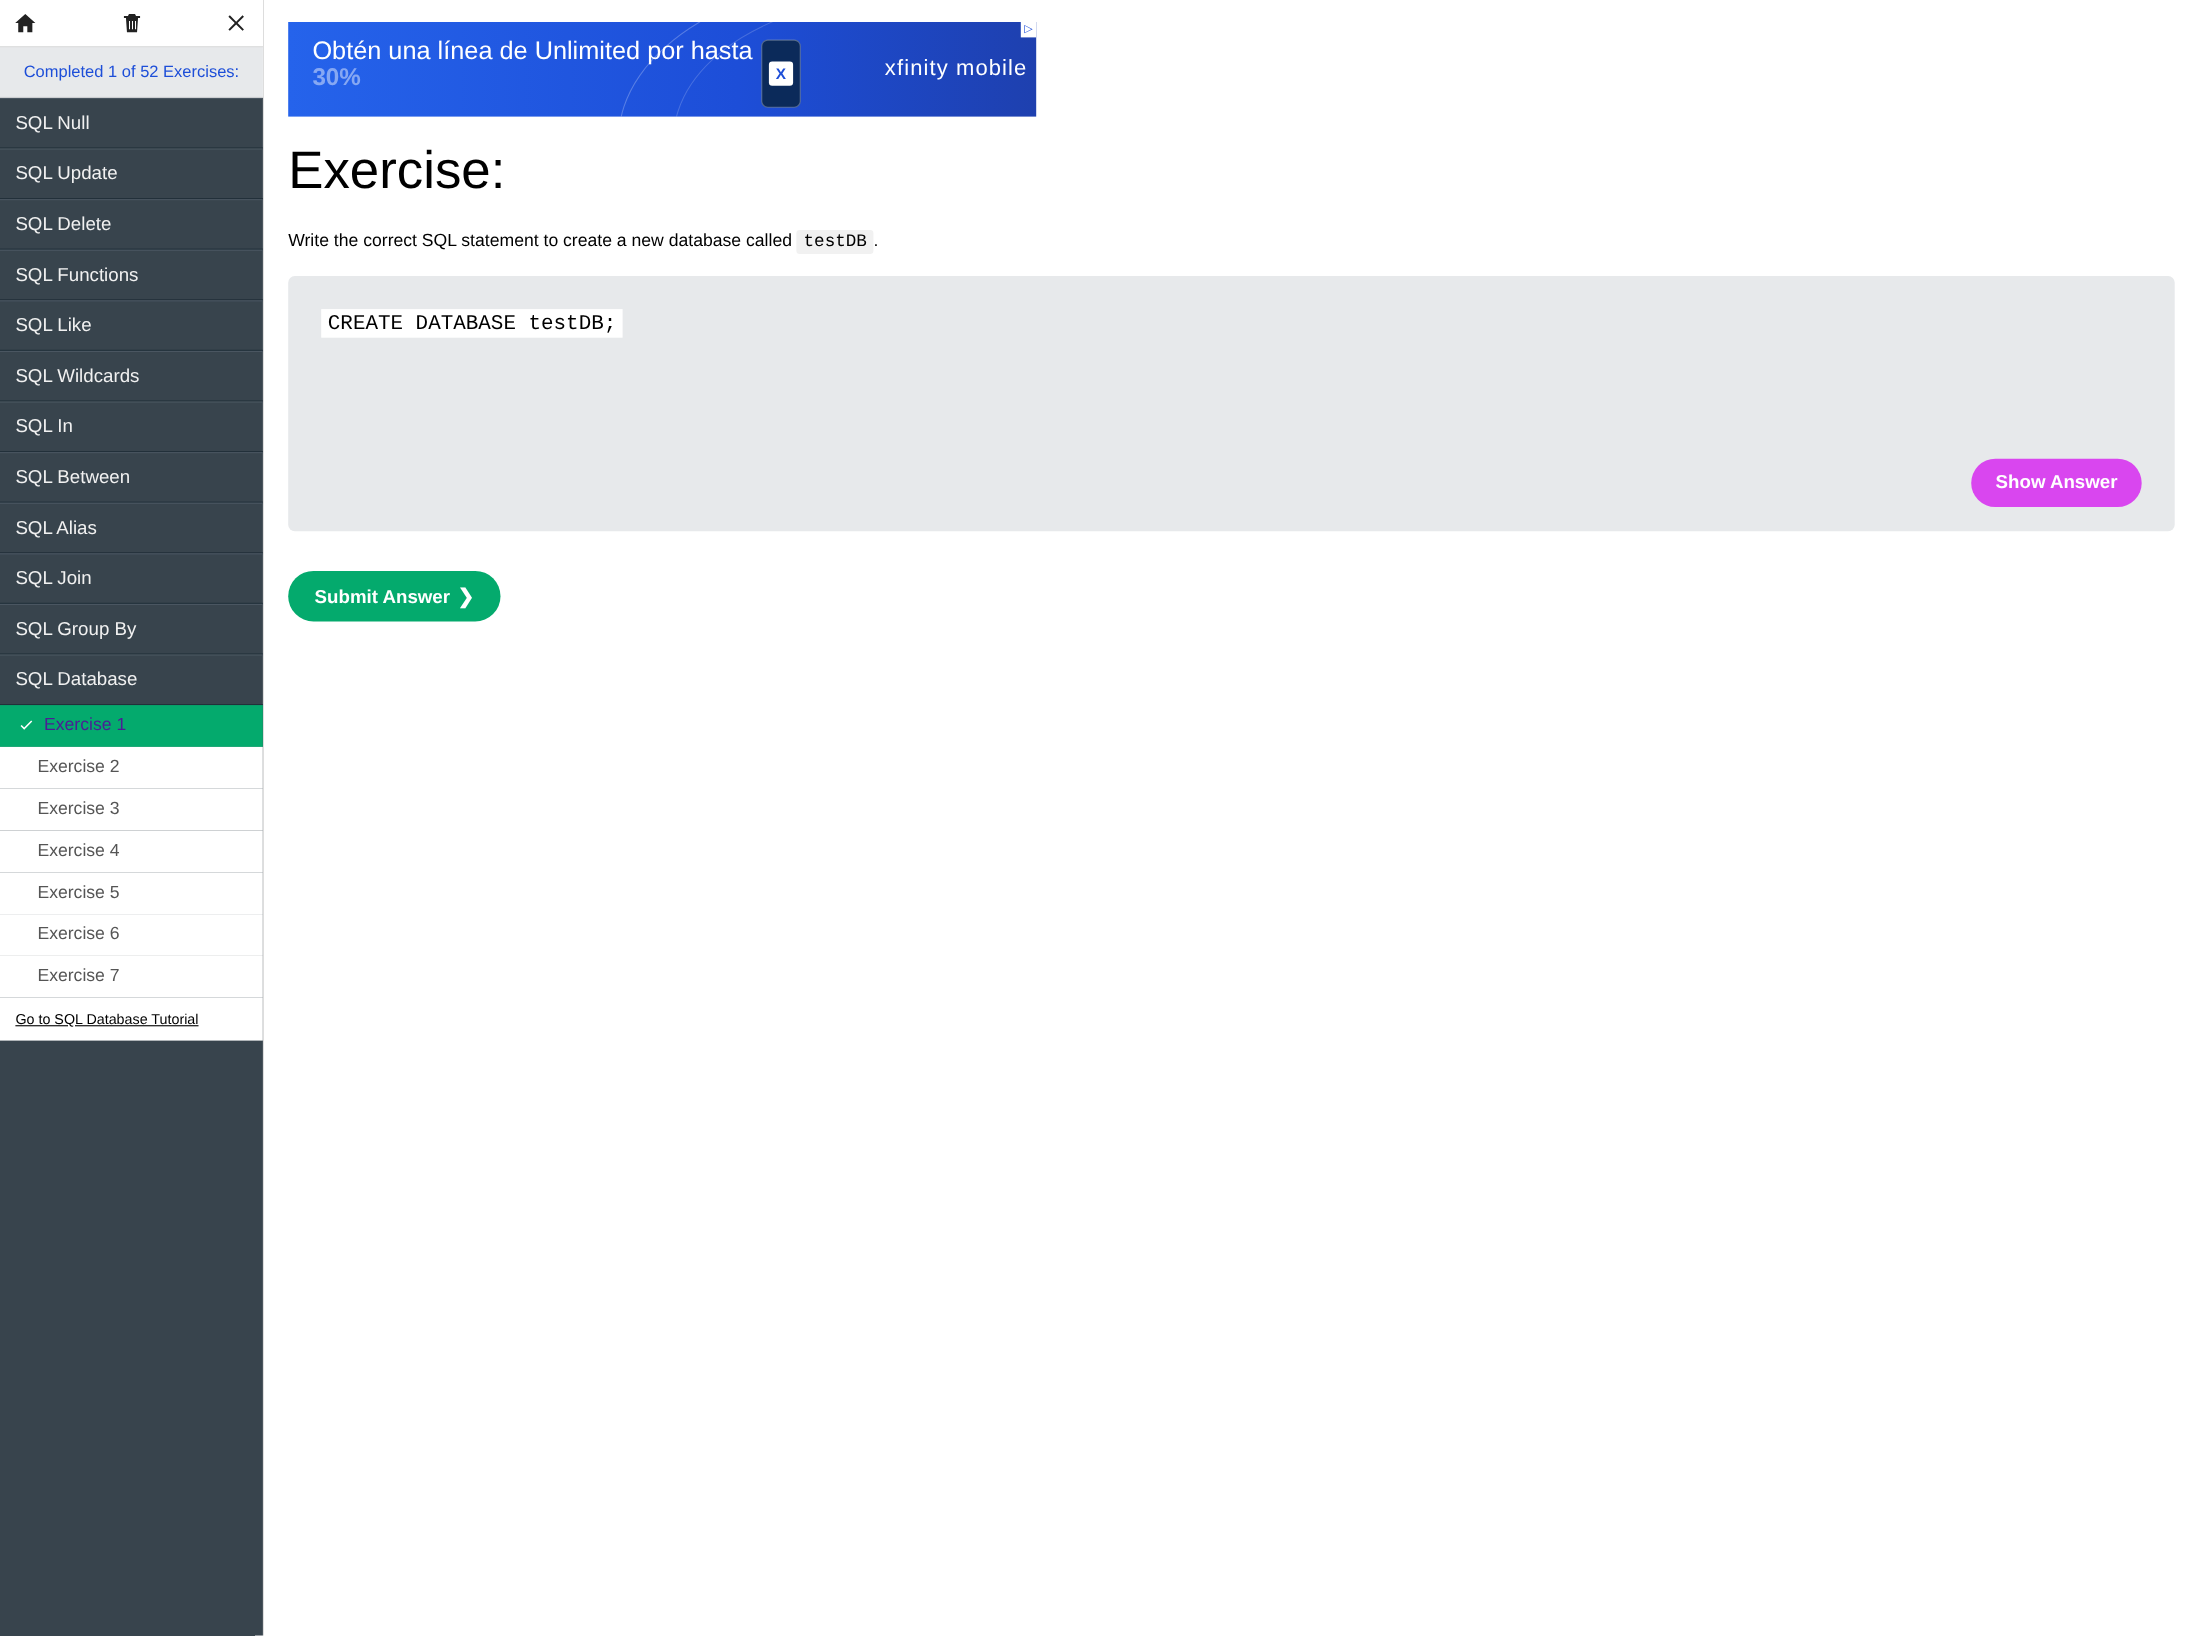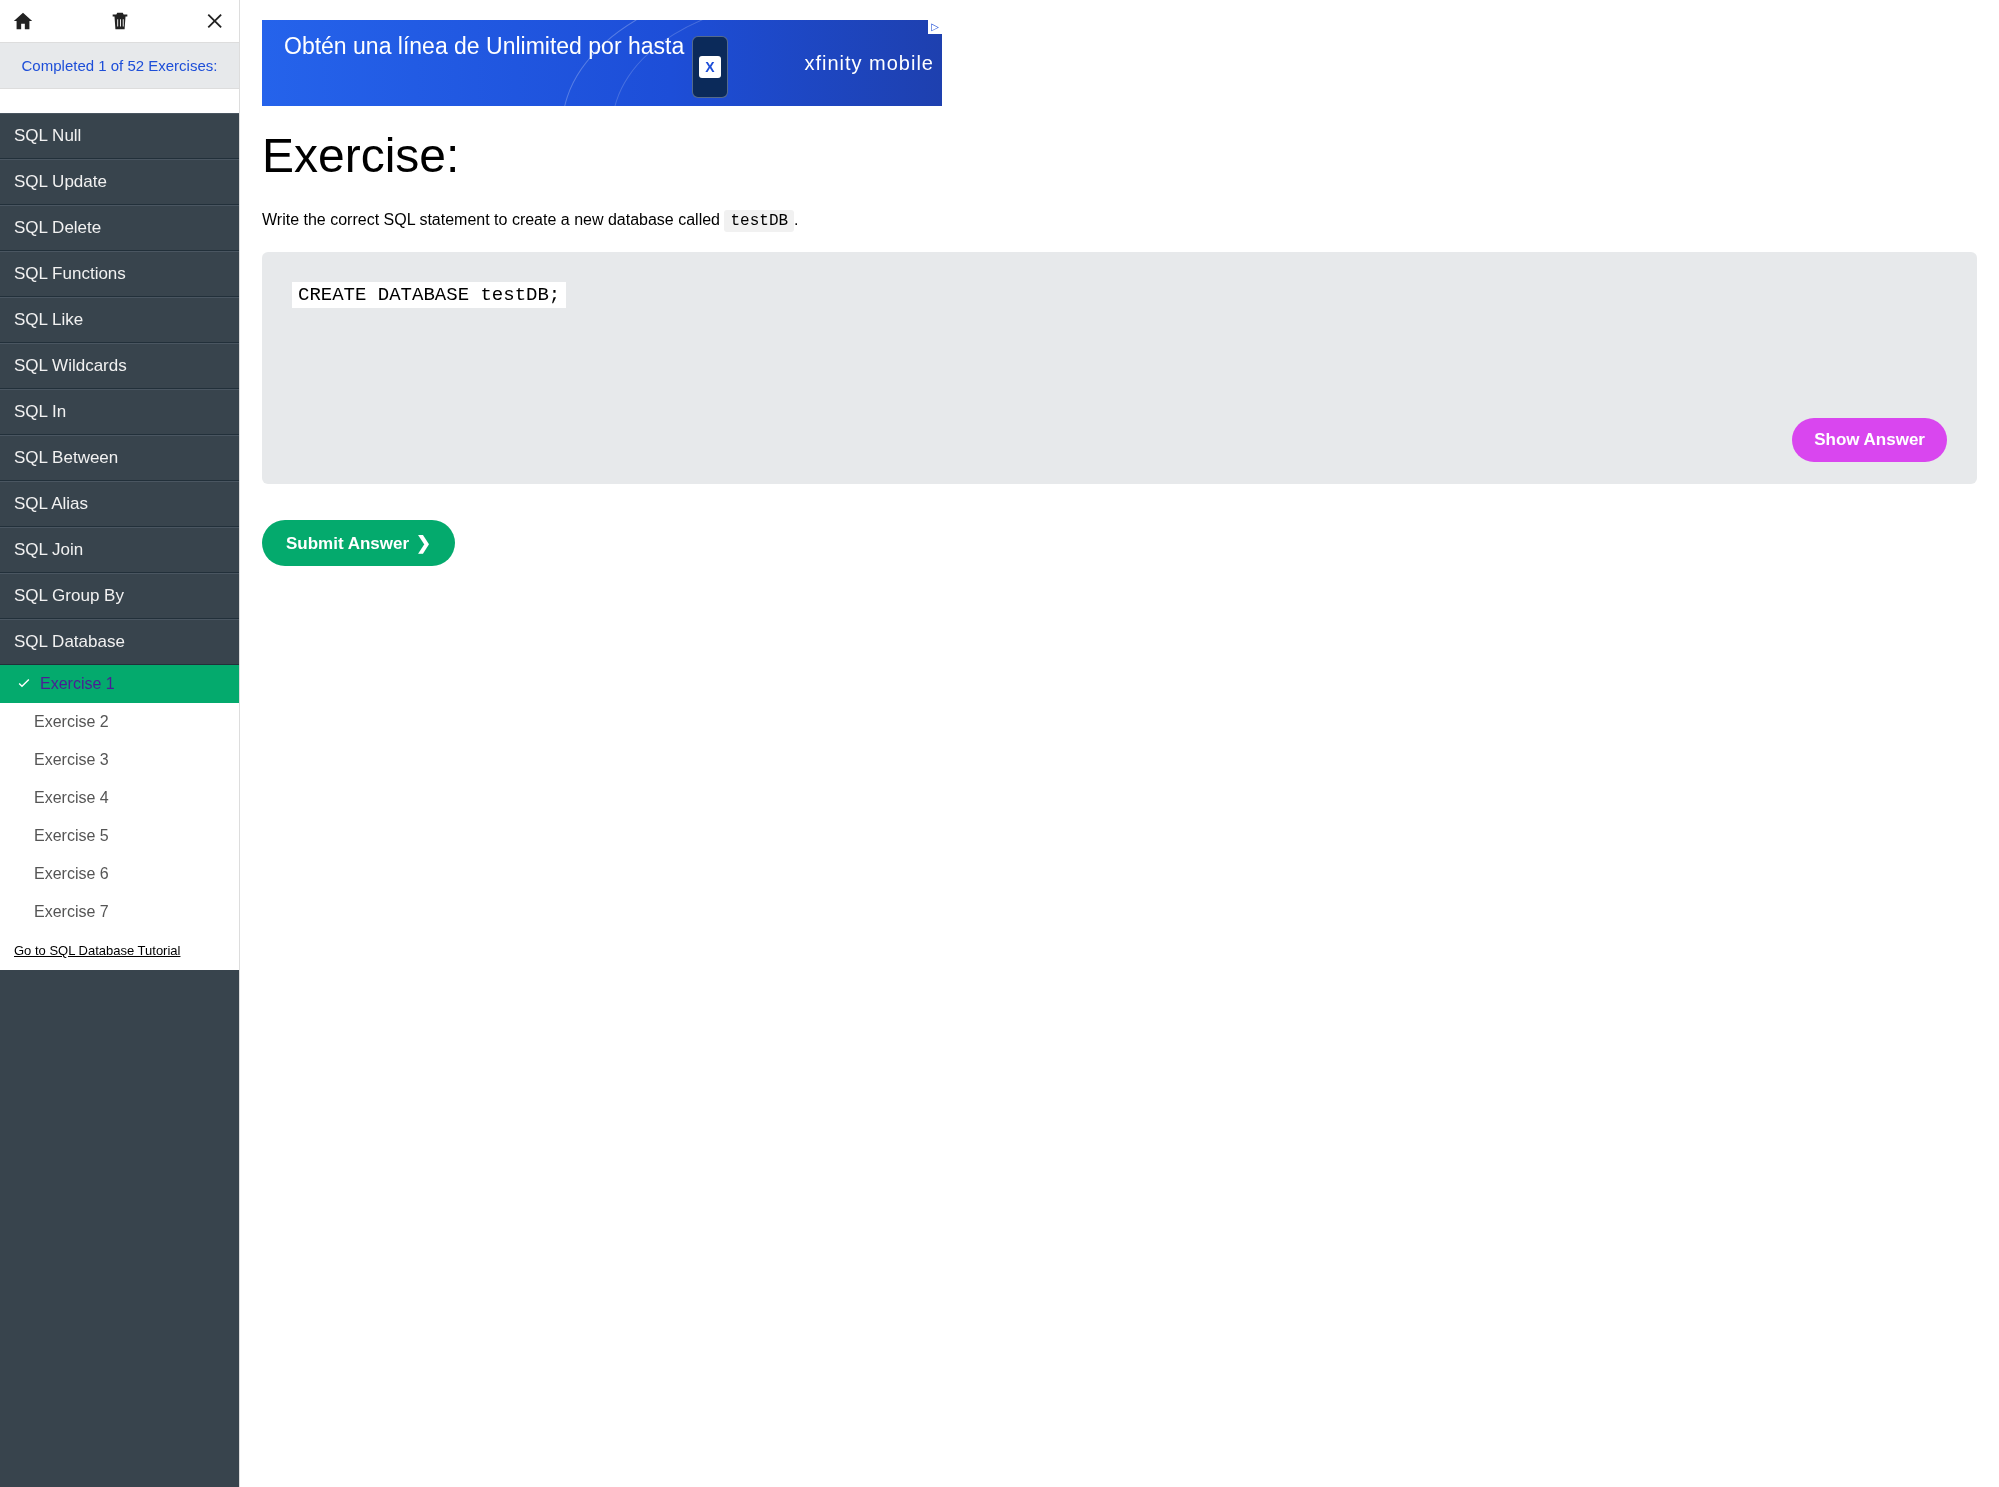--- a/index.html
+++ b/index.html
@@ -33,21 +33,20 @@
       text-align: center;
       font-size: 15px;
       color: #1d4ed8;
       border-top: 1px solid #ddd;
       border-bottom: 1px solid #ddd;
     }
     .sidebar-scroll {
       flex: 1;
       overflow-y: auto;
       background: #38444d;
-      margin-top: 24px;
     }
     .topic {
       padding: 12px 14px;
       color: #f1f1f1;
       font-size: 17px;
       border-bottom: 1px solid #22303a;
       border-top: 1px solid #4a5661;
       cursor: pointer;
     }
     .topic.active-group { font-weight: normal; }
@@ -210,20 +209,21 @@
   </div>
 </div>
 
 <div class="main">
   <div class="ad-banner">
     <div class="ad-arc"></div>
     <div class="ad-arc2"></div>
     <div class="ad-text1">
       <span>Obtén una línea de Unlimited por </span><span class="hasta">hasta</span>
     </div>
+    <div class="ad-text2">30%</div>
     <div class="ad-phone">
       <div class="x">X</div>
     </div>
     <div class="ad-brand">xfinity mobile</div>
     <div class="ad-corner">▷</div>
   </div>
 
   <h1 class="page-title">Exercise:</h1>
 
   <p class="instruction">

